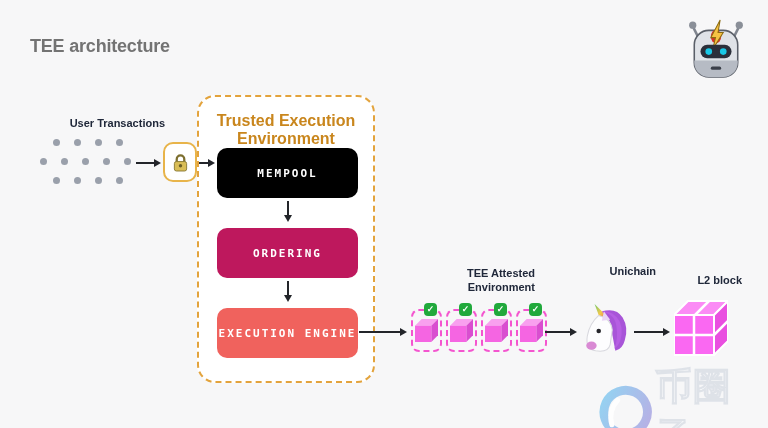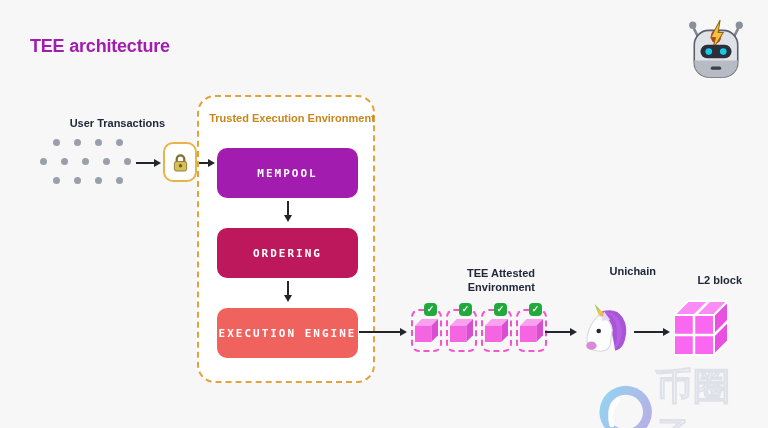--- a/index.html
+++ b/index.html
@@ -8,21 +8,21 @@
     position:relative;
     width:768px; height:428px;
     background:#f7f7f8;
     font-family:"Liberation Sans", sans-serif;
     overflow:hidden;
   }
   .abs { position:absolute; }
 
   .page-title {
     left:30px; top:36px;
-    font-size:18px; font-weight:bold; color:#a21caf;
+    font-size:18px; font-weight:bold; color:#737373;
     letter-spacing:-0.2px;
   }
 
   .node-label {
     font-size:11px; font-weight:bold; color:#20283a;
     text-align:right; line-height:14px;
   }
 
   
   .dots { left:40px; top:139px; }
@@ -41,22 +41,22 @@
     content:''; position:absolute; bottom:-6px; left:-3px;
     border:4px solid transparent; border-top:7px solid #23252a;
   }
 
   
   .tee-box {
     left:197px; top:95px; width:178px; height:288px;
     background:#ffffff; border:2px dashed #e3a33c; border-radius:18px;
   }
   .tee-title {
-    left:203px; top:112px; width:178px;
-    text-align:center; font-size:11px; font-weight:bold; color:#c9861d;
+    left:197px; top:112px; width:178px;
+    text-align:center; font-size:16px; font-weight:bold; color:#c9861d;
   }
   .stage {
     left:217px; width:141px; height:50px; border-radius:10px;
     display:flex; align-items:center; justify-content:center;
     color:#ffffff; font-family:"DejaVu Sans Mono", monospace;
     font-size:11px; font-weight:bold; letter-spacing:2px;
   }
 
   
   .lock-notch {
@@ -145,21 +145,21 @@
     <rect x="2.5" y="9" width="13" height="10" rx="2.2" fill="#d9bd56" stroke="#8a7a35" stroke-width="1"></rect>
     <circle cx="9" cy="13.5" r="1.8" fill="#6b5e26"></circle>
   </svg>
 </div>
 
 <div class="abs harrow" style="left:199px; top:162px; width:14px; z-index:5;"></div>
 
 <div class="abs tee-box"></div>
 <div class="abs tee-title">Trusted Execution Environment</div>
 
-<div class="abs stage" style="top: 148px; background: #a21caf;">
+<div class="abs stage" style="top: 148px; background: #000000;">
   <span>MEMPOOL</span>
 </div>
 <div class="abs varrow" style="left:287px; top:201px; height:19px;"></div>
 <div class="abs stage" style="top: 228px; background: #be185d;">
   <span>ORDERING</span>
 </div>
 <div class="abs varrow" style="left:287px; top:281px; height:19px;"></div>
 <div class="abs stage" style="top: 308px; background: rgb(240, 98, 93); text-align: right;">
   <span>EXECUTION ENGINE</span>
 </div>

